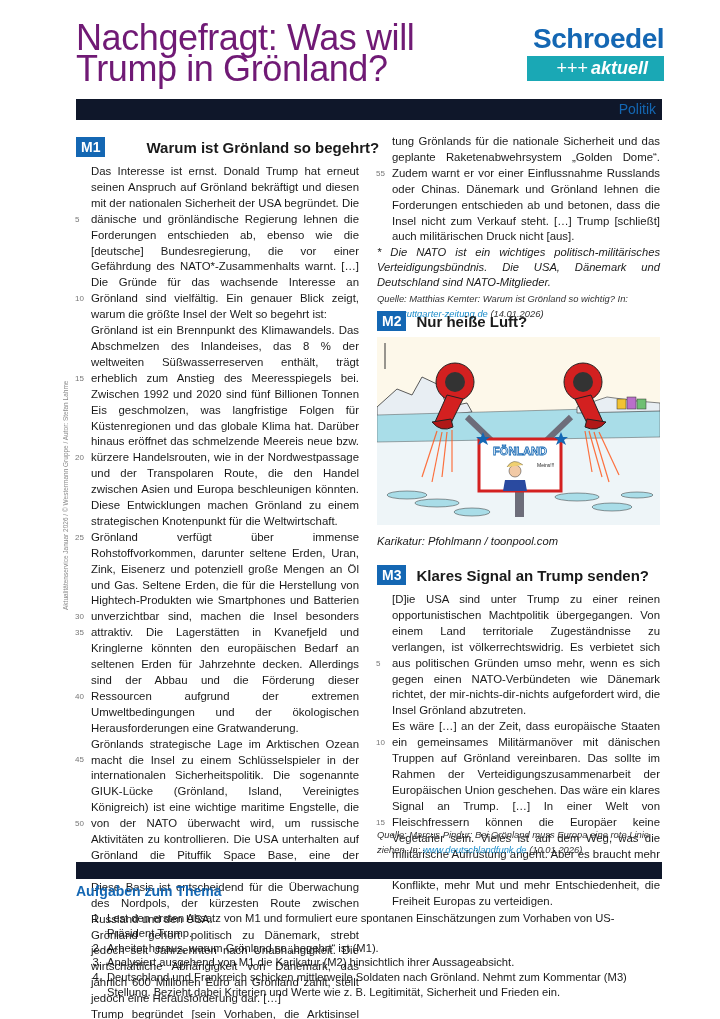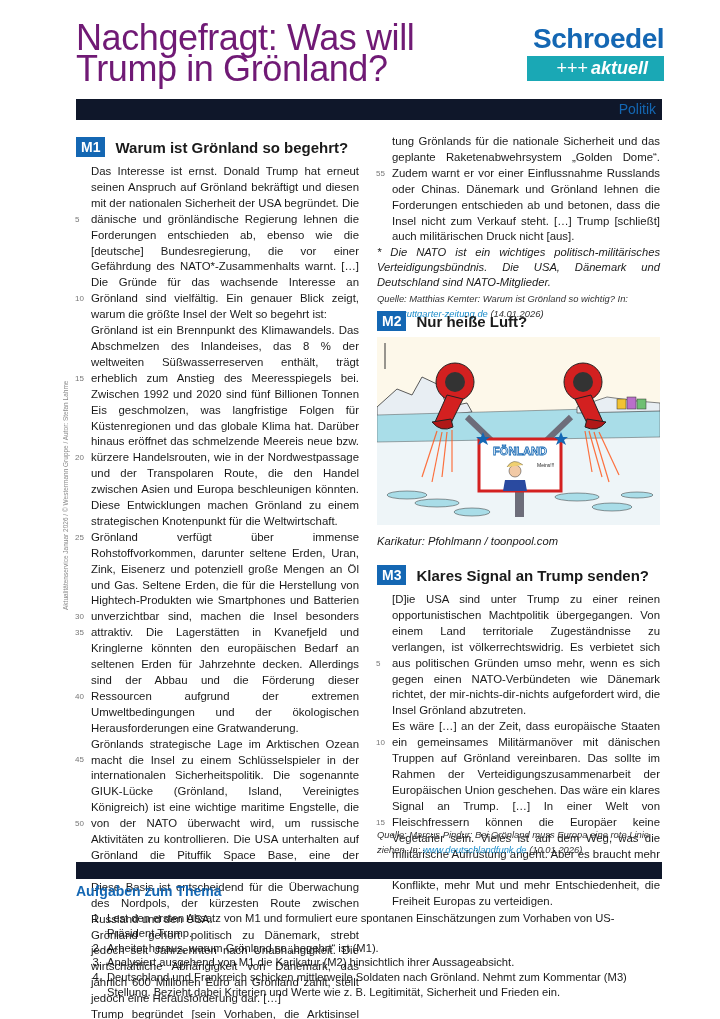--- a/index.html
+++ b/index.html
@@ -37,21 +37,21 @@
 <div class="logo">
   <div class="logo-top">Schroedel</div>
   <div class="logo-bar"><span class="plus">+++</span><span>aktuell</span></div>
 </div>
 <div class="band top">
   <span class="category">Politik</span>
 </div>
 
 <div class="side">Aktualitätenservice Januar 2026 / © Westermann Gruppe / Autor: Stefan Lahme</div>
 
-<div class="section-head" style="left:76px; top:137px;">
+<div class="section-head" style="left:76px; top:137px;gap:31px;">
   <span class="badge">M1</span>
   <span class="section-title">Warum ist Grönland so begehrt?</span>
 </div>
 <div class="col" style="left:91px; top:164px; width:268px;">
   <span class="ln" style="top:48px;">5</span>
   <span class="ln" style="top:127px;">10</span>
   <span class="ln" style="top:207px;">15</span>
   <span class="ln" style="top:286px;">20</span>
   <span class="ln" style="top:366px;">25</span>
   <span class="ln" style="top:445px;">30</span>

